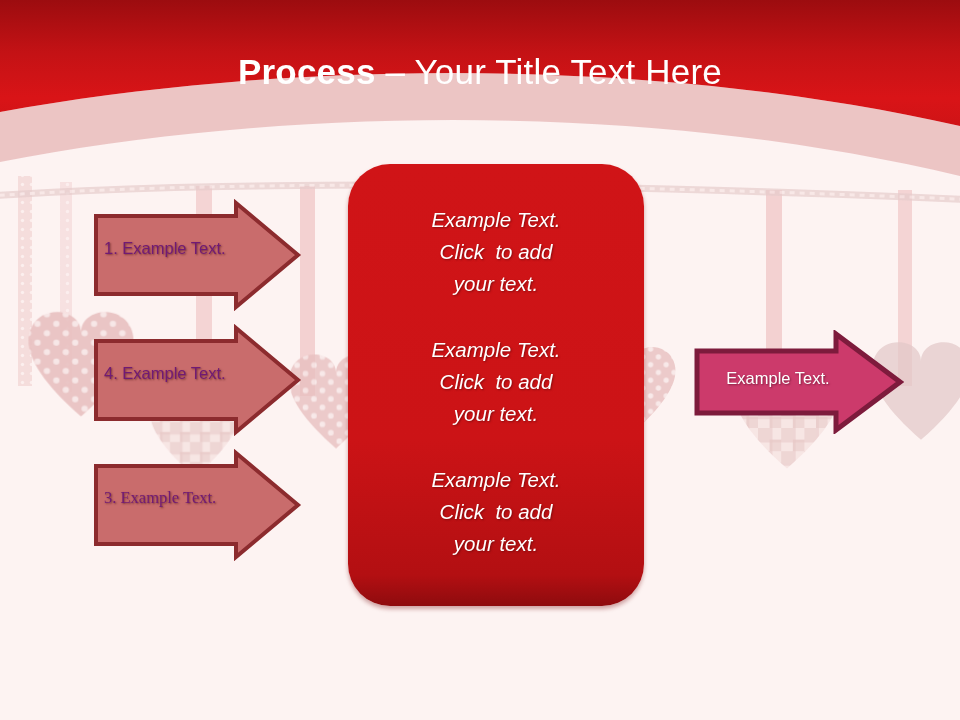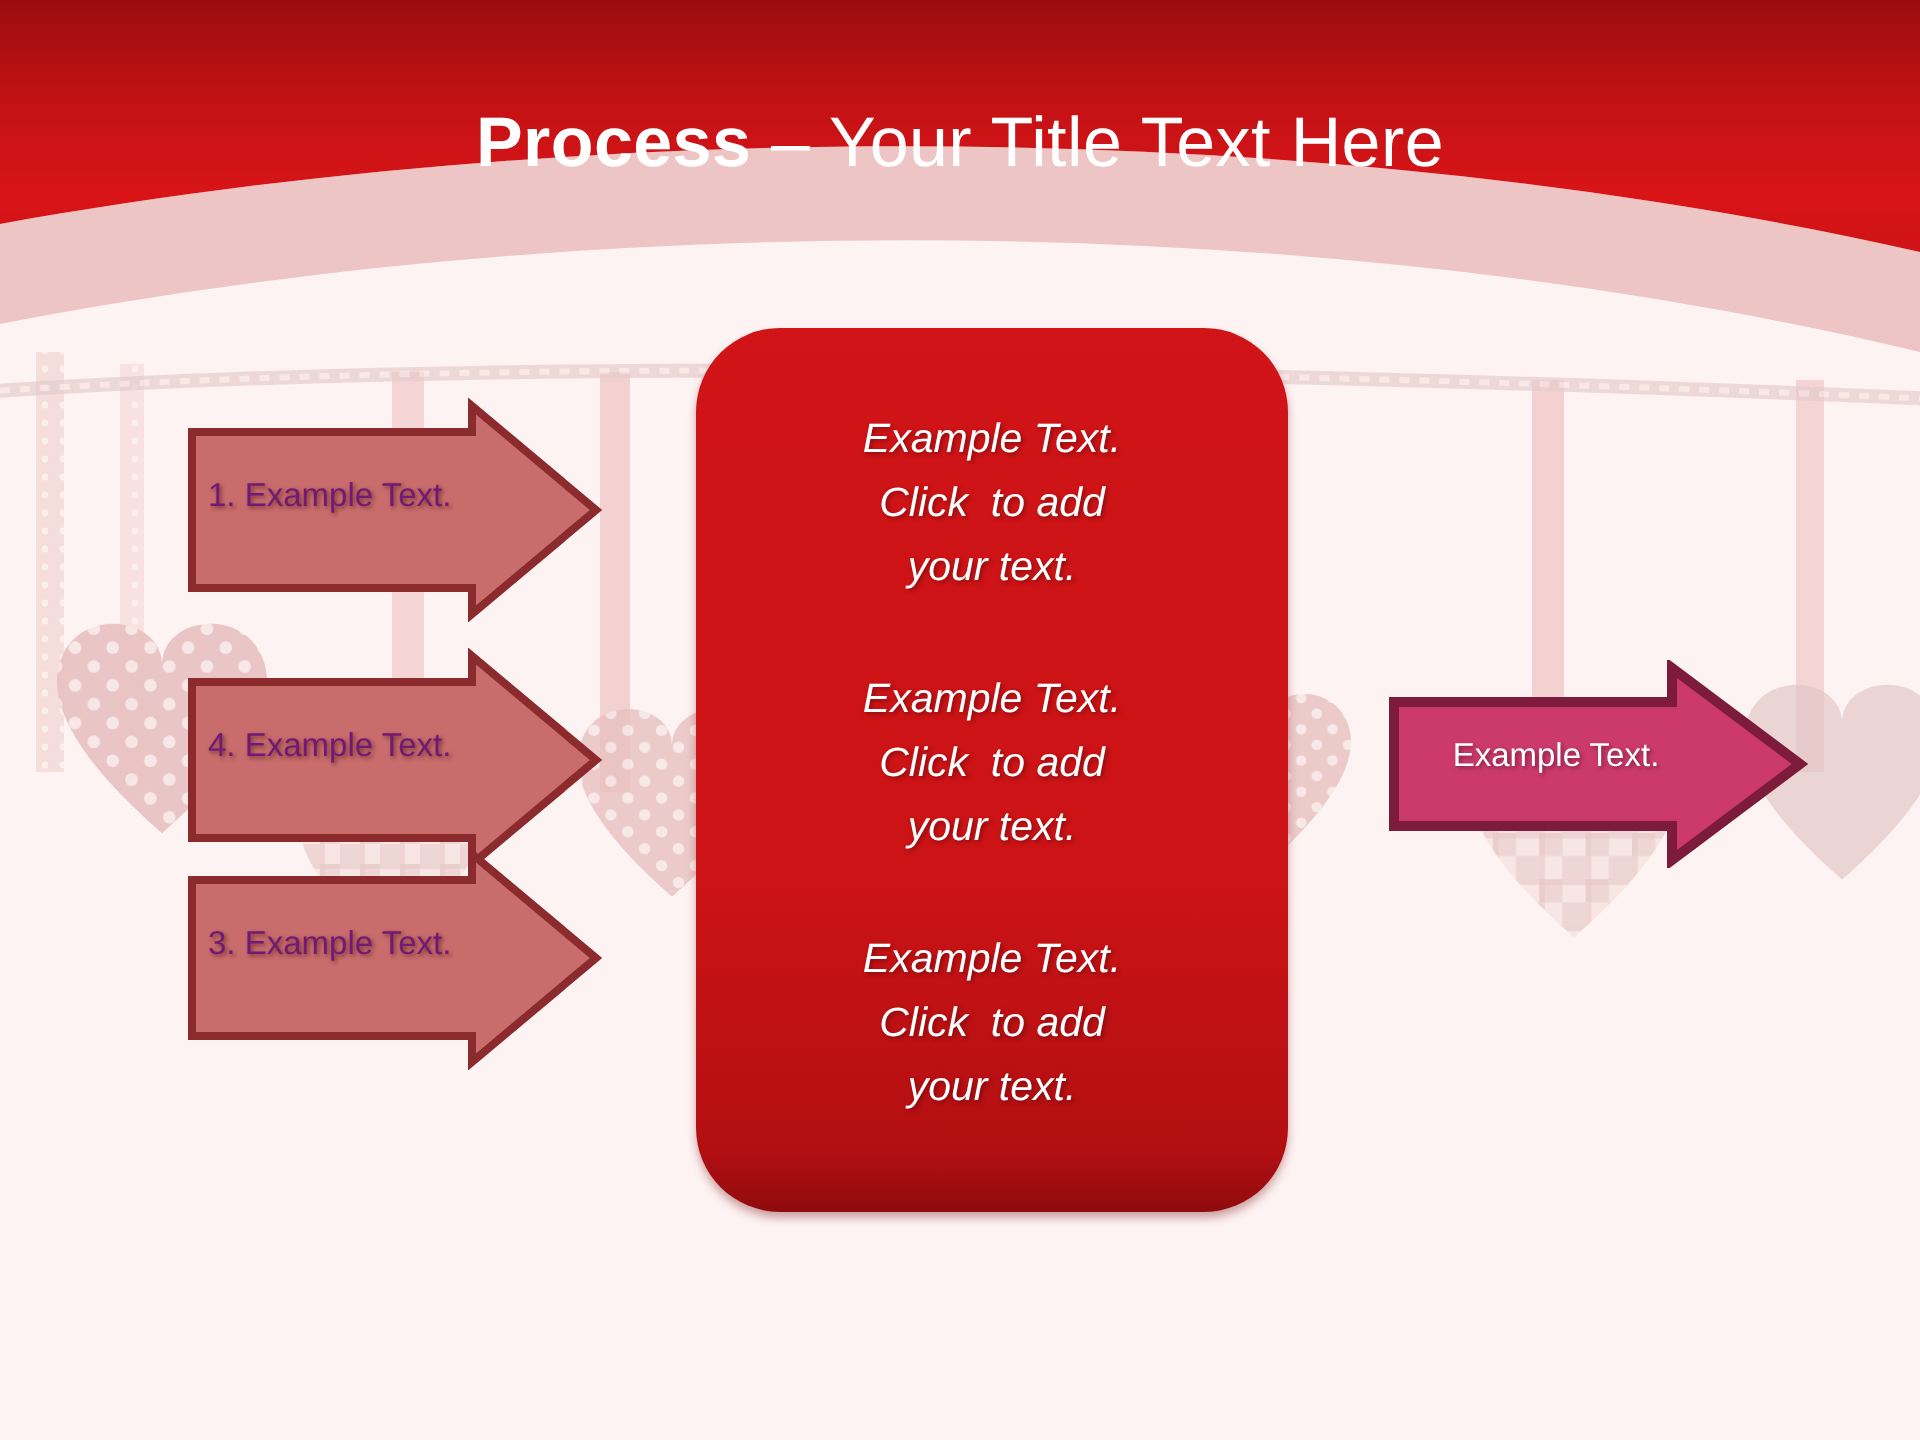--- a/index.html
+++ b/index.html
@@ -69,21 +69,21 @@
     width: 158px;
     text-align: left;
     color: #701a75;
     font-size: 16.5px;
     line-height: 22px;
     text-shadow: 1px 1px 2px rgba(60,10,10,0.55);
     white-space: nowrap;
   }
   #step-1 { left: 92px; top: 199px; }
   #step-2 { left: 92px; top: 324px; }
-  #step-3 { left: 92px; top: 423px; }
+  #step-3 { left: 92px; top: 449px; font-family: Liberation Serif, serif; }
 
   
   #center-panel {
     position: absolute;
     left: 348px;
     top: 164px;
     width: 296px;
     height: 442px;
     border-radius: 42px;
     background: linear-gradient(180deg, #d01417 0%, #cc1316 62%, #b30f12 93%, #8e0b0e 100%);

